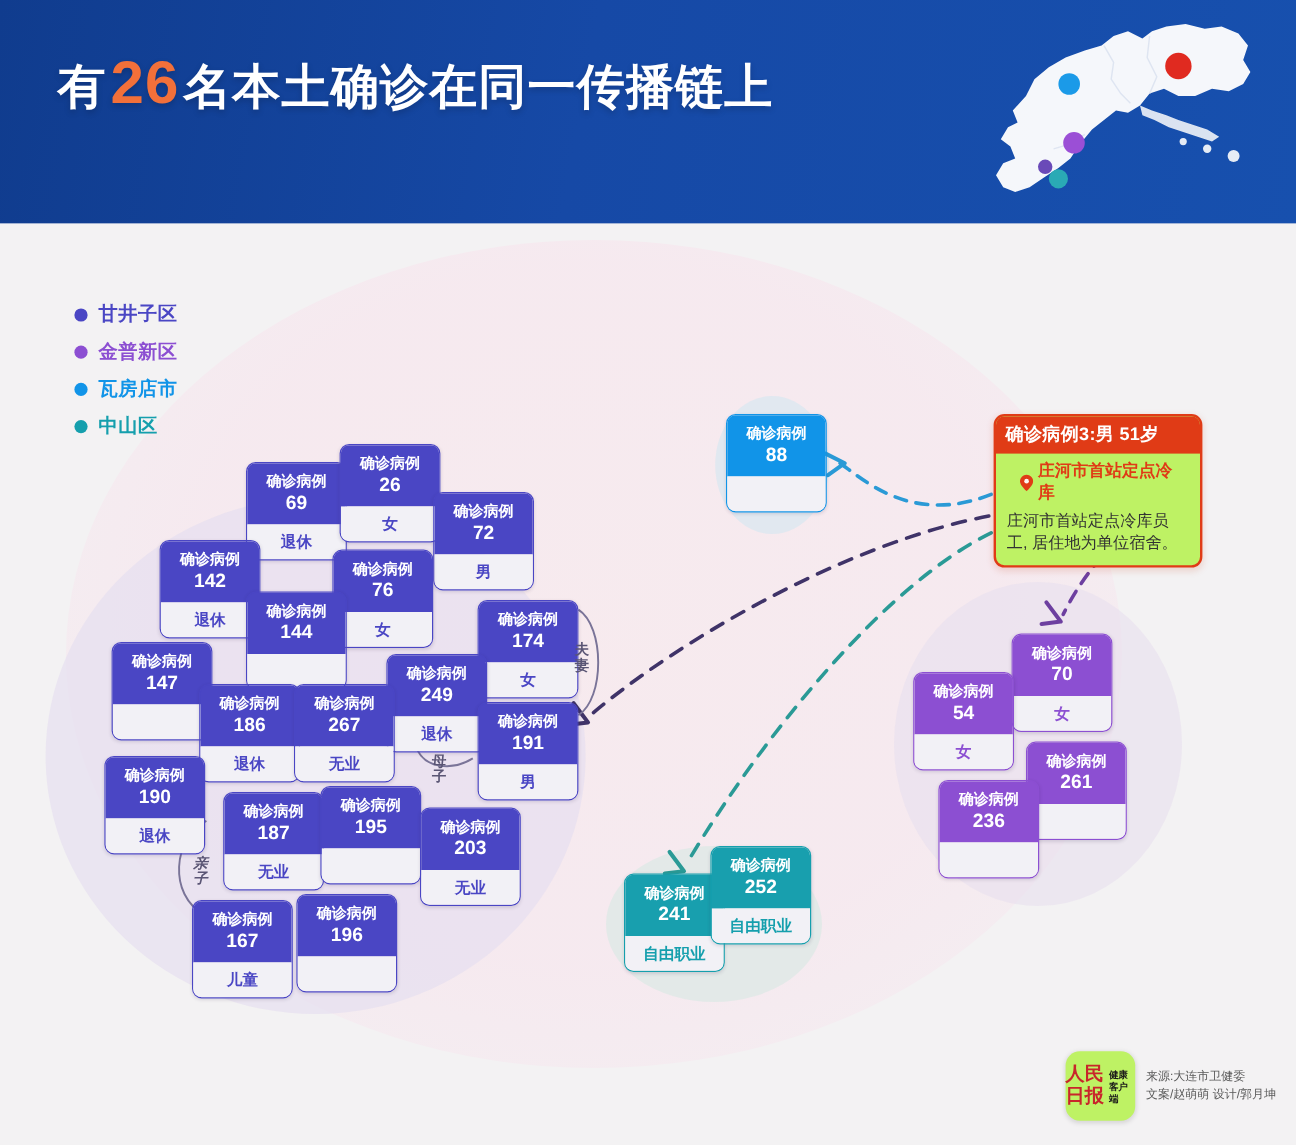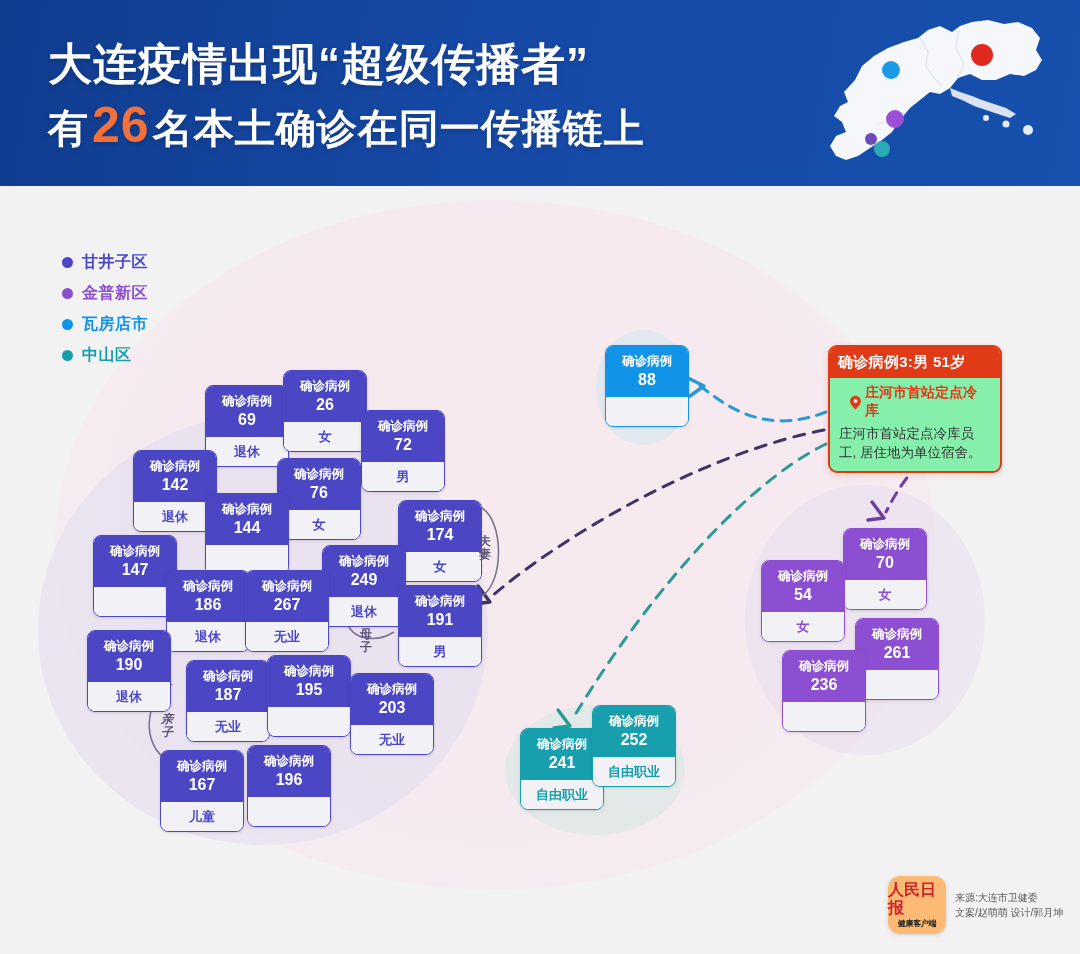--- a/index.html
+++ b/index.html
@@ -80,56 +80,55 @@
 
   
   .rel-label{
     position:absolute;font-size:12px;line-height:13px;font-weight:bold;
     color:#5a5574;width:14px;text-align:center;
   }
 
   
   .redbox{
     position:absolute;left:828px;top:345px;width:170px;
-    border:2.5px solid #e03b16;border-radius:9px;background:#86efac;
+    border:2.5px solid #e03b16;border-radius:9px;background:#bef264;
     box-shadow:0 2px 6px rgba(200,60,20,.18);overflow:hidden;
   }
   .redbox-head{
     background:#e03b16;color:#fff;font-weight:bold;font-size:15px;
     padding:6px 8px;letter-spacing:.3px;white-space:nowrap;
   }
   .redbox-loc{
     display:flex;align-items:center;gap:4px;
     color:#e03b16;font-weight:bold;font-size:14px;padding:6px 20px 2px;
   }
   .redbox-desc{
     color:#333;font-size:13.5px;line-height:19px;padding:2px 9px 9px;
   }
 
   
   .footer{position:absolute;left:888px;top:876px;display:flex;align-items:center;gap:9px;}
   .logo-card{
-    width:58px;height:58px;border-radius:12px;background:#fdba74;
+    width:58px;height:58px;border-radius:12px;background:#bef264;
     box-shadow:0 1px 4px rgba(0,0,0,.13);
-    display:flex;flex-direction:column;align-items:center;justify-content:center;
+    display:flex;flex-direction:row;align-items:center;justify-content:center;
   }
   .logo-top{color:#c8262b;font-size:16px;font-weight:bold;font-family:"Liberation Serif",serif;line-height:18px;}
   .logo-bot{color:#1a1a1a;font-size:8px;font-weight:bold;line-height:10px;margin-top:2px;letter-spacing:-.3px;}
   .credits{font-size:10px;line-height:15px;color:#5a5a5a;}
 
   svg.links{position:absolute;left:0;top:186px;width:1080px;height:768px;pointer-events:none;}
 </style>
 </head>
 <body>
 
 <div id="stage">
 
   <div class="header">
     <div class="title-wrap">
-      <div class="title-line t1">大连疫情出现“超级传播者”</div>
       <div class="title-line t2">
         <span>有</span><span class="num">26</span><span>名本土确诊在同一传播链上</span>
       </div>
     </div>
 
     <div class="map">
       <svg width="270" height="170" viewBox="0 0 270 170">
         <path d="M55,72 L62,58 L74,48 L88,40 L104,34 L118,30 L128,22 L140,18 L152,24 L160,18 L172,14
                  L188,12 L204,16 L218,14 L232,20 L240,30 L236,42 L242,52 L236,62 L224,68 L210,66
                  L196,72 L182,72 L170,66 L158,70 L150,80 L140,86 L130,84 L120,92 L110,100 L100,112

